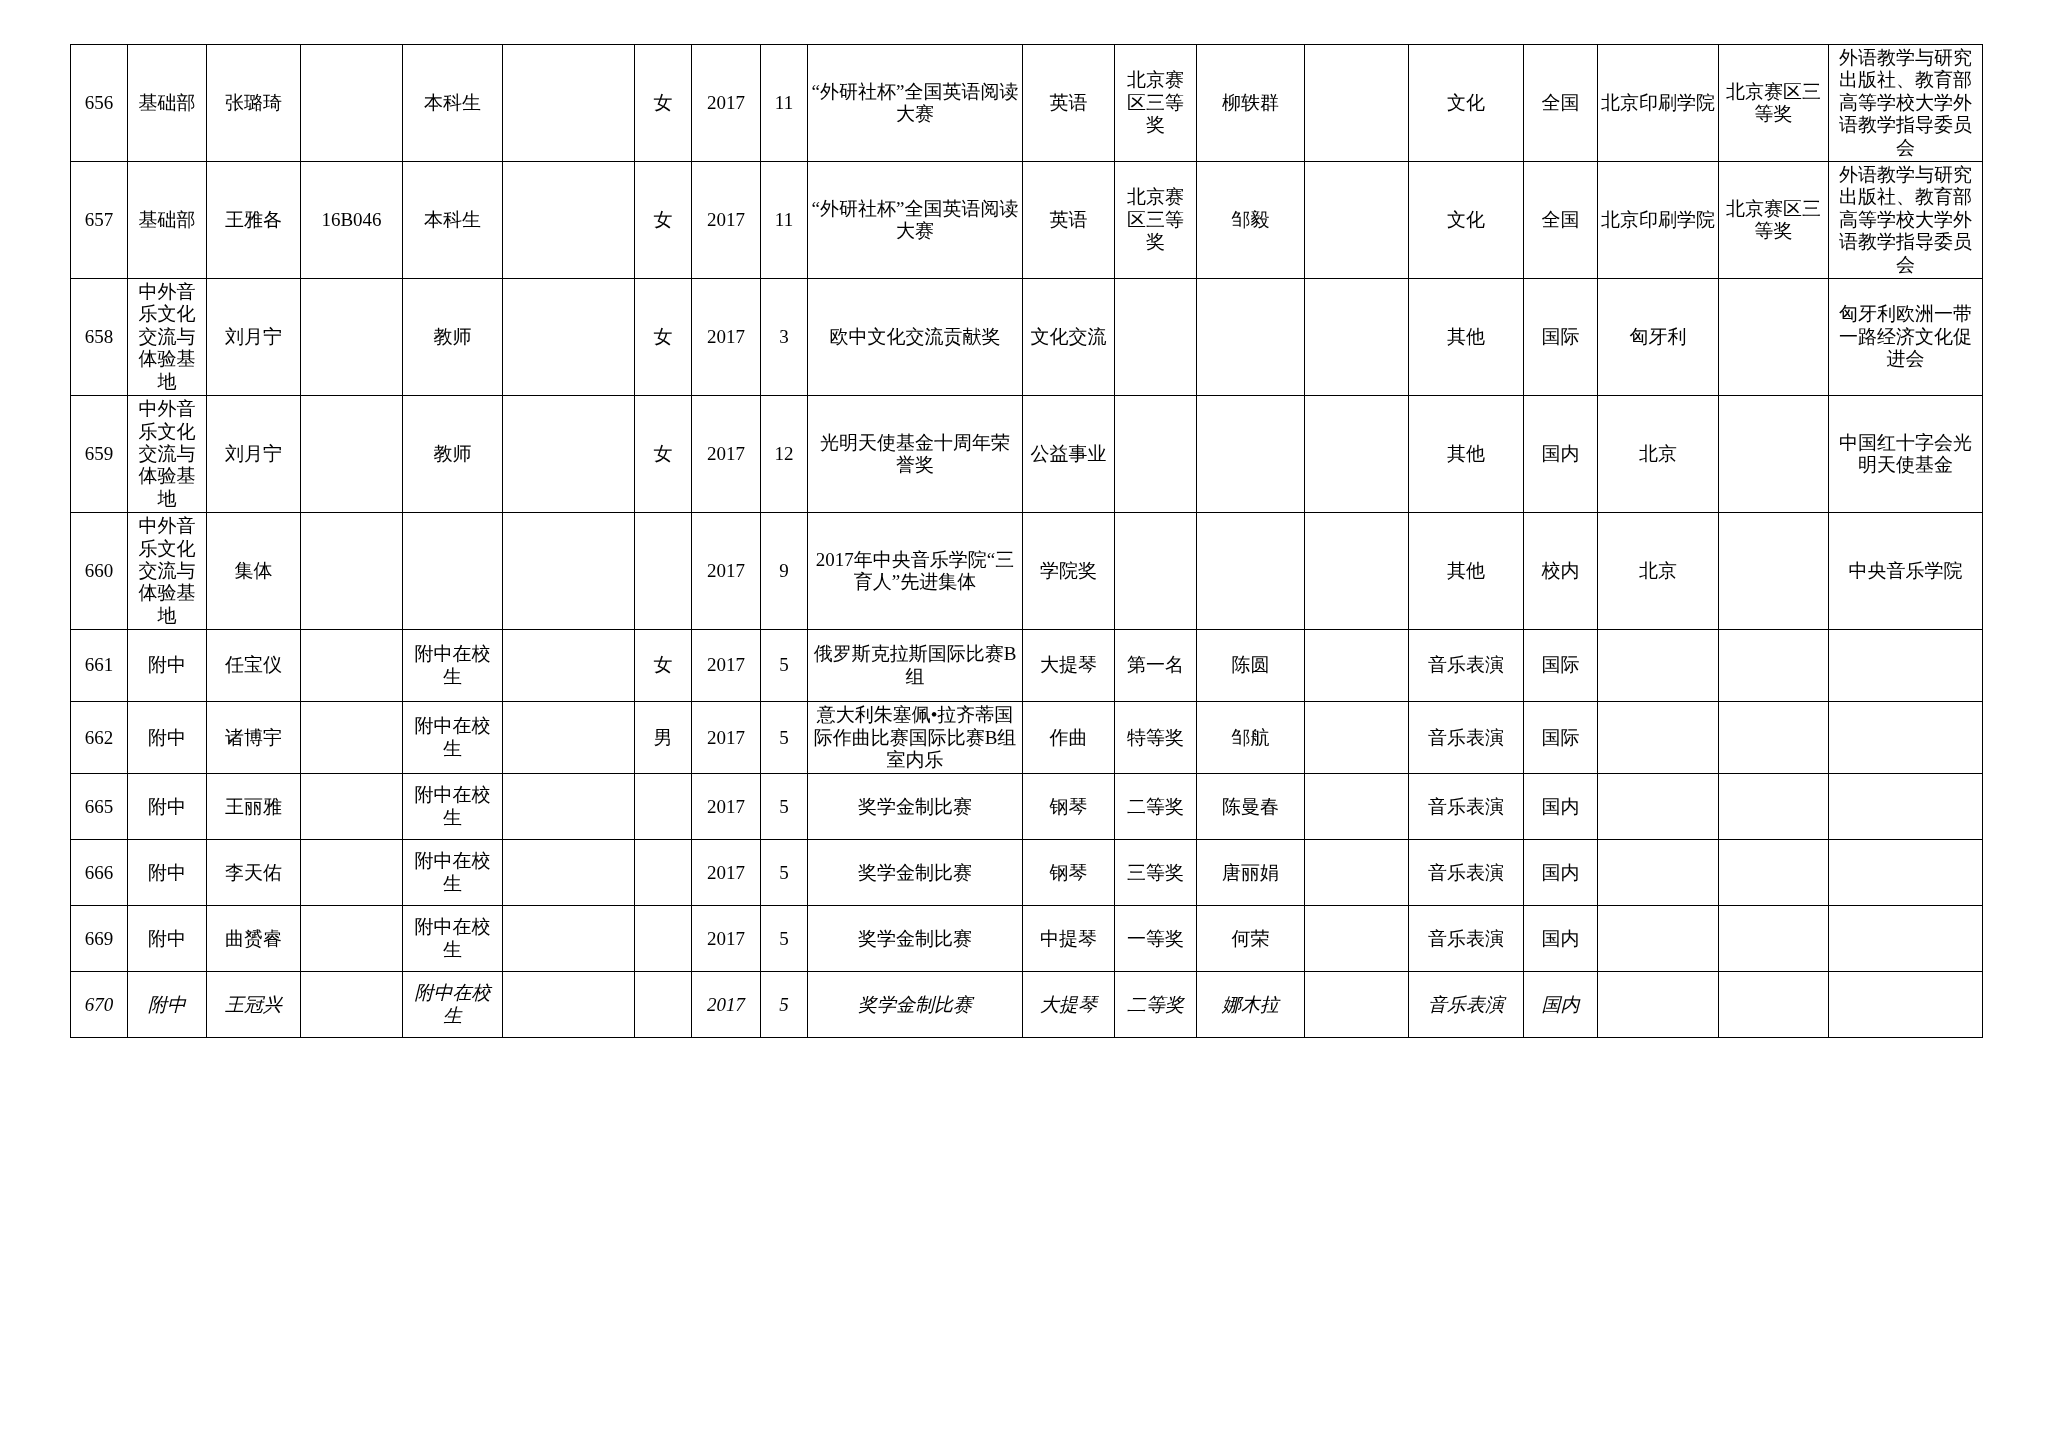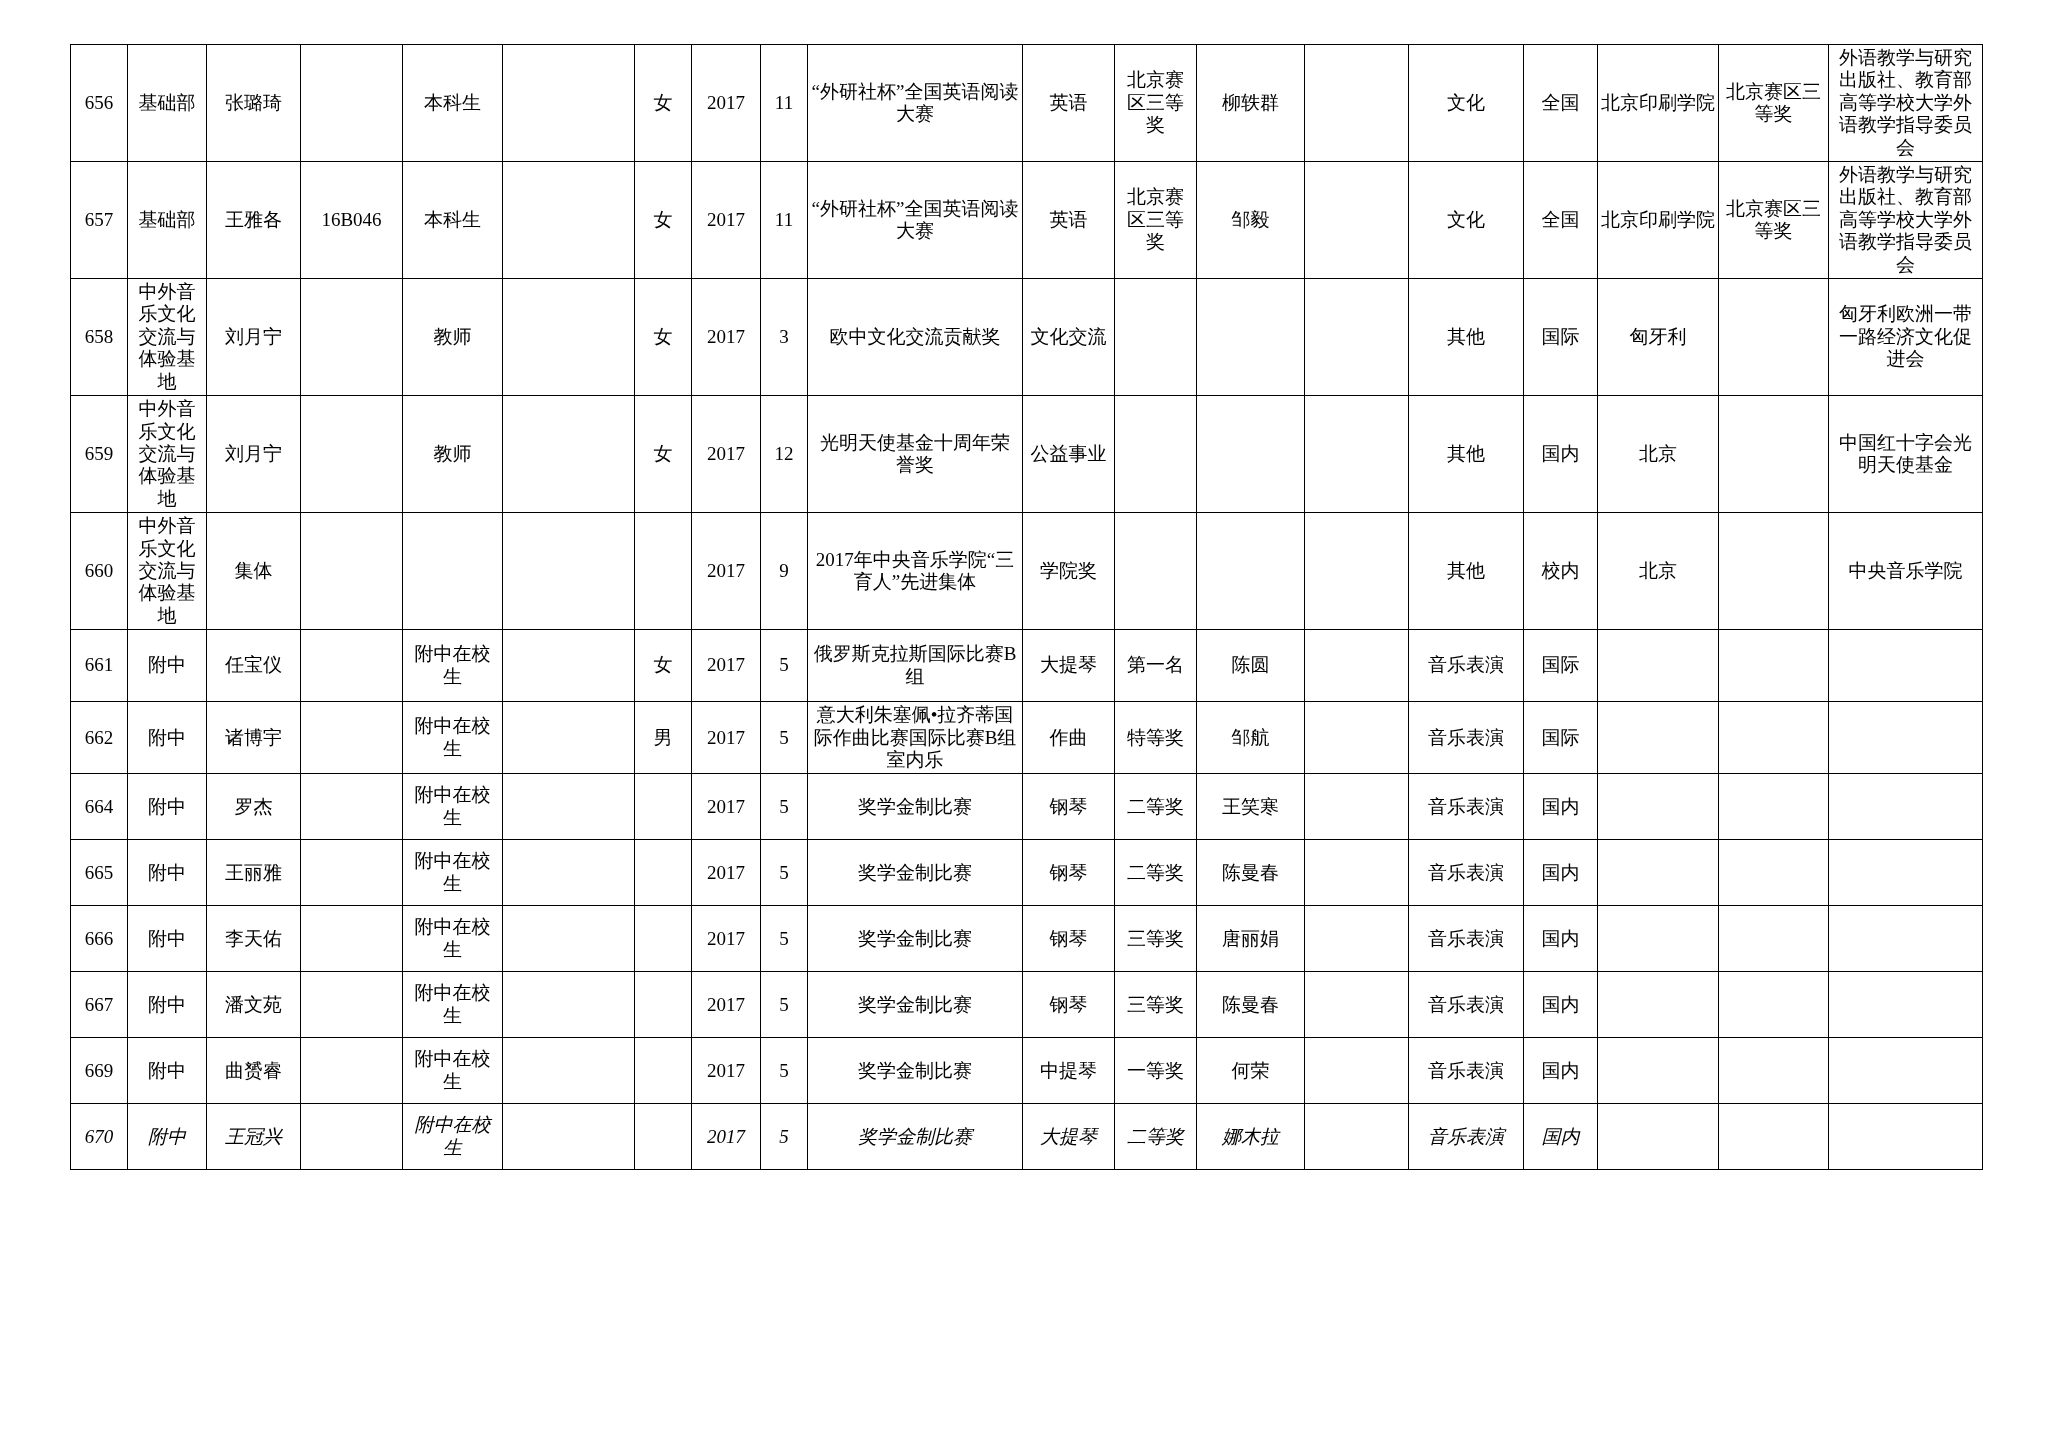--- a/index.html
+++ b/index.html
@@ -230,41 +230,20 @@
           <td>特等奖</td>
           <td>邹航</td>
           <td></td>
           <td>音乐表演</td>
           <td>国际</td>
           <td></td>
           <td></td>
           <td class="cell-org"></td>
         </tr>
         <tr style="height: 66px;">
-          <td>664</td>
-          <td class="cell-dept">附中</td>
-          <td>罗杰</td>
-          <td></td>
-          <td>附中在校生</td>
-          <td></td>
-          <td></td>
-          <td>2017</td>
-          <td>5</td>
-          <td class="cell-title">奖学金制比赛</td>
-          <td>钢琴</td>
-          <td>二等奖</td>
-          <td>王笑寒</td>
-          <td></td>
-          <td>音乐表演</td>
-          <td>国内</td>
-          <td></td>
-          <td></td>
-          <td class="cell-org"></td>
-        </tr>
-        <tr style="height: 66px;">
           <td>665</td>
           <td class="cell-dept">附中</td>
           <td>王丽雅</td>
           <td></td>
           <td>附中在校生</td>
           <td></td>
           <td></td>
           <td>2017</td>
           <td>5</td>
           <td class="cell-title">奖学金制比赛</td>
@@ -285,41 +264,20 @@
           <td></td>
           <td>附中在校生</td>
           <td></td>
           <td></td>
           <td>2017</td>
           <td>5</td>
           <td class="cell-title">奖学金制比赛</td>
           <td>钢琴</td>
           <td>三等奖</td>
           <td>唐丽娟</td>
-          <td></td>
-          <td>音乐表演</td>
-          <td>国内</td>
-          <td></td>
-          <td></td>
-          <td class="cell-org"></td>
-        </tr>
-        <tr style="height: 66px;">
-          <td>667</td>
-          <td class="cell-dept">附中</td>
-          <td>潘文苑</td>
-          <td></td>
-          <td>附中在校生</td>
-          <td></td>
-          <td></td>
-          <td>2017</td>
-          <td>5</td>
-          <td class="cell-title">奖学金制比赛</td>
-          <td>钢琴</td>
-          <td>三等奖</td>
-          <td>陈曼春</td>
           <td></td>
           <td>音乐表演</td>
           <td>国内</td>
           <td></td>
           <td></td>
           <td class="cell-org"></td>
         </tr>
         <tr style="height: 66px;">
           <td>669</td>
           <td class="cell-dept">附中</td>

